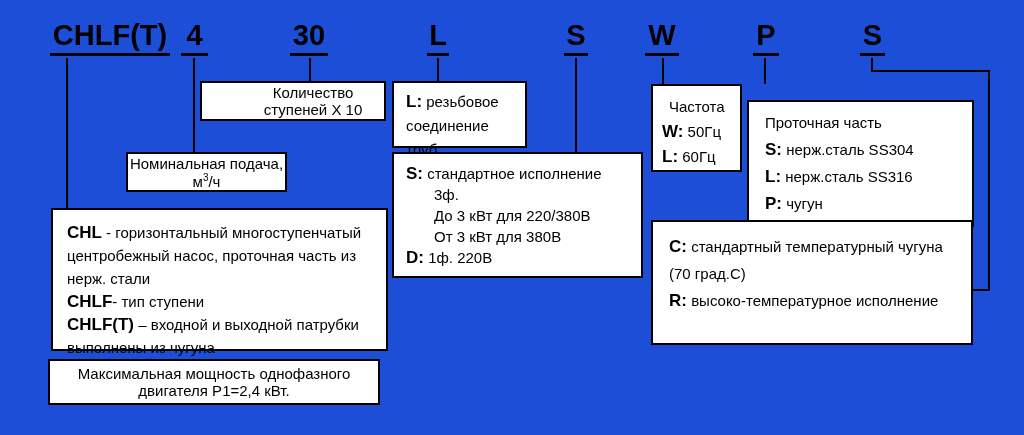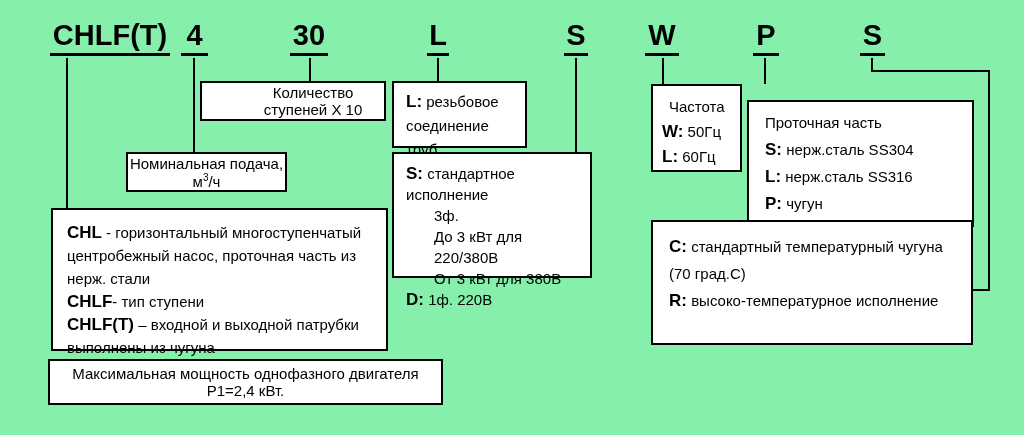--- a/index.html
+++ b/index.html
@@ -1,19 +1,19 @@
 <!DOCTYPE html>
 <html><head>
 <meta charset="utf-8">
 <style>
   * { margin:0; padding:0; box-sizing:border-box; }
   html,body { background:#ffffff; }
   body { font-family:"Liberation Sans", sans-serif; color:#000; }
   .canvas {
-    position:relative; width:1024px; height:435px; background:#86efac; overflow:hidden;
+    position:relative; width:1024px; height:435px; background:#1d4ed8; overflow:hidden;
   }
   
   .code-part {
     position:absolute; top:16px; height:40px;
     font-weight:bold; font-size:29px; line-height:38px;
     text-align:center; white-space:nowrap;
     border-bottom:3px solid #000;
   }
   .cp-chlft { left:50px;  width:120px; }
   .cp-4     { left:181px; width:27px; }
@@ -30,25 +30,25 @@
   
   .box { position:absolute; border:2px solid #000; background:#fff; font-size:15px; }
   .box.center { display:flex; align-items:center; justify-content:center; text-align:center; }
   .key { font-weight:bold; font-size:17px; }
   .bigkey { font-weight:bold; font-size:17px; }
   .b-stages   { left:200px; top:81px;  width:186px; height:40px;padding-left:40px; }
   .b-pipe     { left:392px; top:81px;  width:135px; height:67px; padding:7px 4px 0 12px; line-height:24px; }
   .b-freq     { left:651px; top:84px;  width:91px;  height:88px; padding:8px 0 0 9px;  line-height:25px; }
   .b-flowpart { left:747px; top:84px;  width:227px; height:127px; padding:7px 0 0 16px; line-height:27px;margin-top:16px; }
   .b-flowrate { left:126px; top:152px; width:161px; height:40px; }
-  .b-power    { left:392px; top:152px; width:200px; height:126px; padding:9px 0 0 12px; line-height:21px; }
+  .b-power    { left:392px; top:152px; width:251px; height:126px; padding:9px 0 0 12px; line-height:21px; }
   .b-power .indent { margin-left:28px; }
   .b-series   { left:51px;  top:208px; width:337px; height:143px; padding:11px 10px 0 14px; line-height:23px; font-size:15px; }
   .b-temp     { left:651px; top:220px; width:322px; height:125px; padding:11px 0 0 16px; line-height:27px; }
-  .b-maxpower { left:48px;  top:359px; width:395px; height:46px; font-size:15px; }
+  .b-maxpower { left:48px;  top:359px; width:332px; height:46px; font-size:15px; }
   sup { font-size:10px; }
 </style>
 </head>
 <body>
 
 <div class="canvas">
 
   <div class="code-part cp-chlft">CHLF(T)</div>
   <div class="code-part cp-4">4</div>
   <div class="code-part cp-30">30</div>

